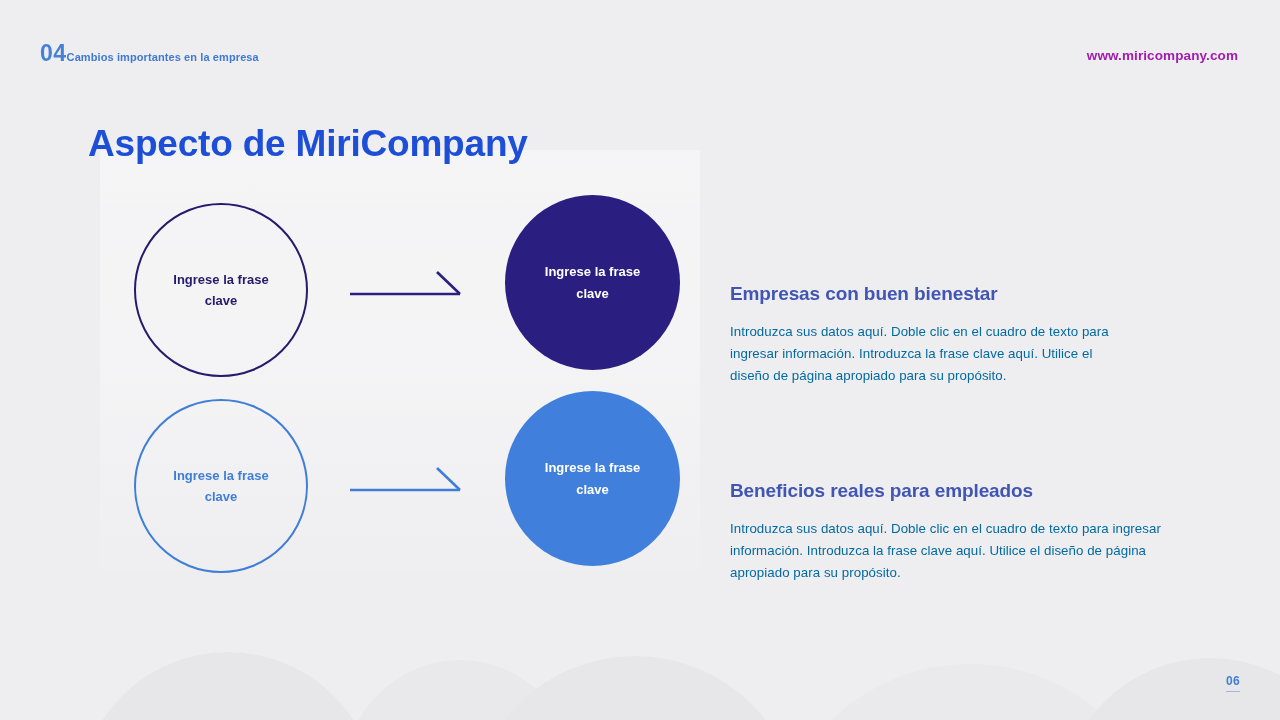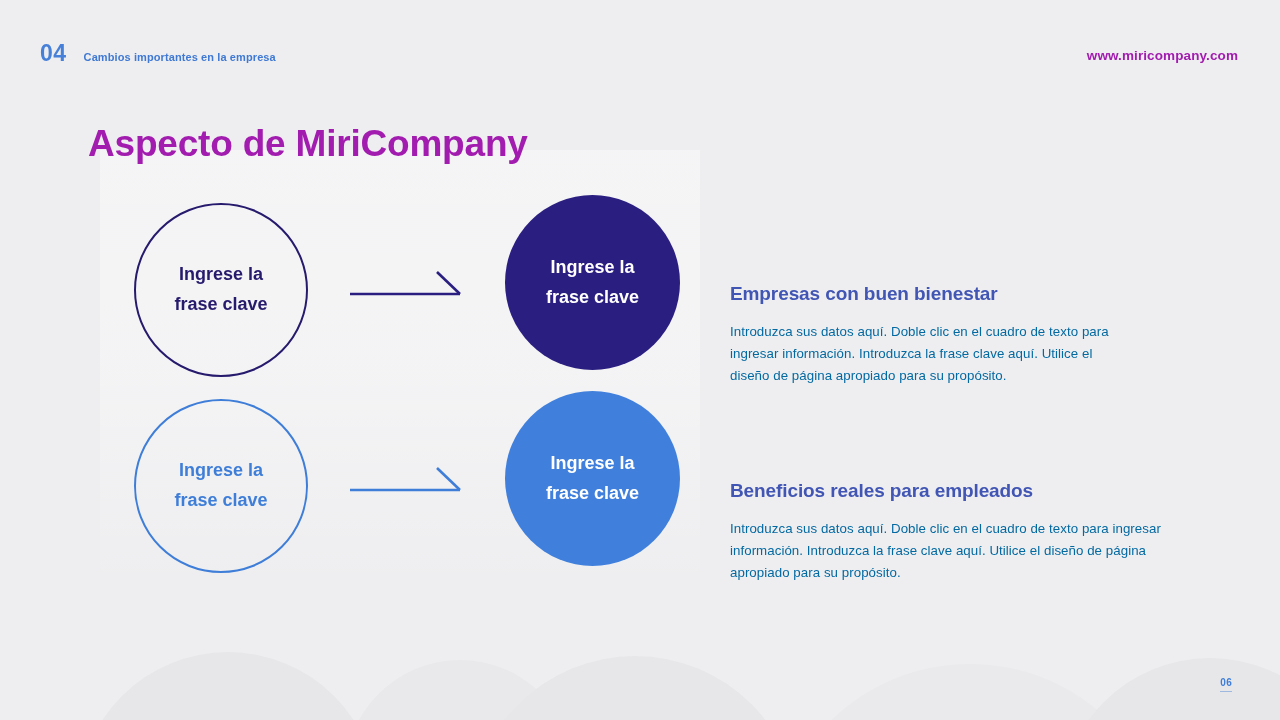--- a/index.html
+++ b/index.html
@@ -52,21 +52,20 @@
     pointer-events: none;
   }
 
   
   .header {
     position: absolute;
     left: 40px;
     top: 42px;
     display: flex;
     align-items: baseline;
-    gap: 17px;
   }
   .section-num {
     font-size: 23px;
     font-weight: 700;
     color: #4680d8;
     letter-spacing: 0.5px;
     line-height: 1;
   }
   .section-title {
     font-size: 11px;
@@ -85,21 +84,21 @@
     letter-spacing: 0.1px;
   }
 
   
   .slide-title {
     position: absolute;
     left: 88px;
     top: 98px;
     font-size: 37px;
     font-weight: 700;
-    color: #a21caf;
+    color: #1d4ed8;
     letter-spacing: -0.2px;
     line-height: 1.15;
   }
 
   
   .row {
     position: absolute;
     left: 0;
     width: 1280px;
     height: 190px;
@@ -110,21 +109,21 @@
   
   .circle {
     position: absolute;
     width: 174px;
     height: 174px;
     border-radius: 50%;
     display: flex;
     align-items: center;
     justify-content: center;
     text-align: center;
-    font-size: 18px;
+    font-size: 13px;
     font-weight: 700;
     line-height: 1.65;
     box-sizing: border-box;
     padding: 0 26px;
   }
   .circle.outline-left { left: 134px; top: 8px; }
   .circle.filled-right { left: 505px; top: 0px; width: 175px; height: 175px; }
 
   .circle.navy-outline {
     border: 2px solid #261a6d;
@@ -181,23 +180,23 @@
     line-height: 1.68;
     margin: 0;
     letter-spacing: 0.05px;
   }
   .textblock.tb-2 .tb-body { width: 434px; }
   .textblock.tb-1 .tb-body { width: 400px; }
 
   
   .page-number {
     position: absolute;
-    right: 48px;
+    right: 40px;
     bottom: 28px;
-    font-size: 10px;
+    font-size: 12px;
     font-weight: 700;
     color: #3f7ed8;
     letter-spacing: 0.3px;
     padding-bottom: 3px;
     border-bottom: 1.5px solid #9fb8e0;
   }
 </style>
 </head>
 <body>
 

